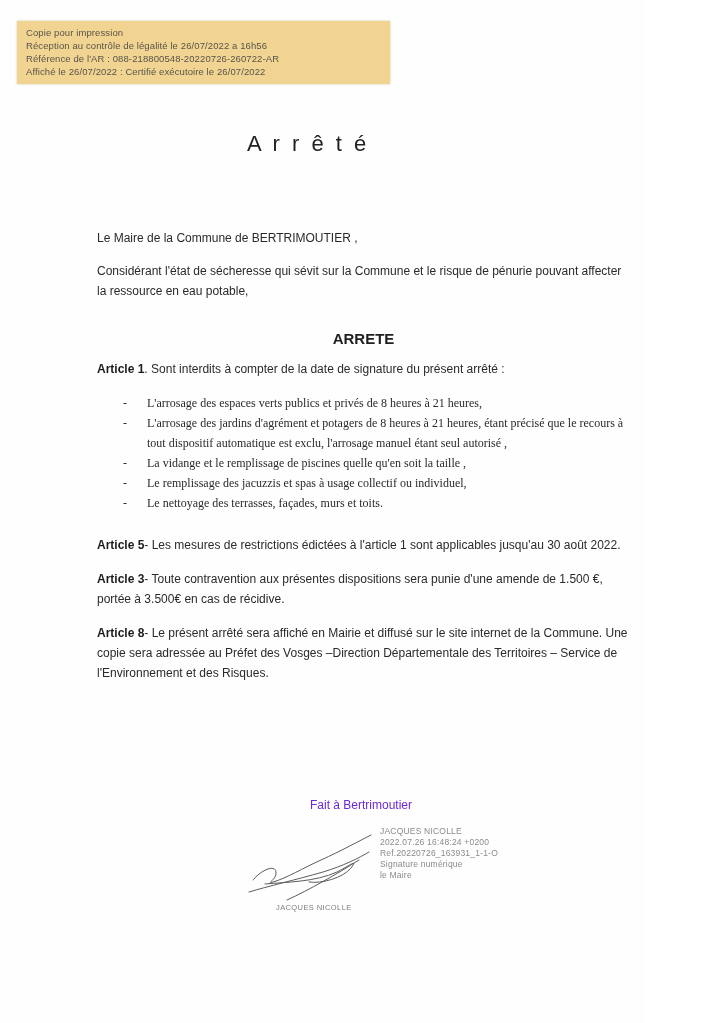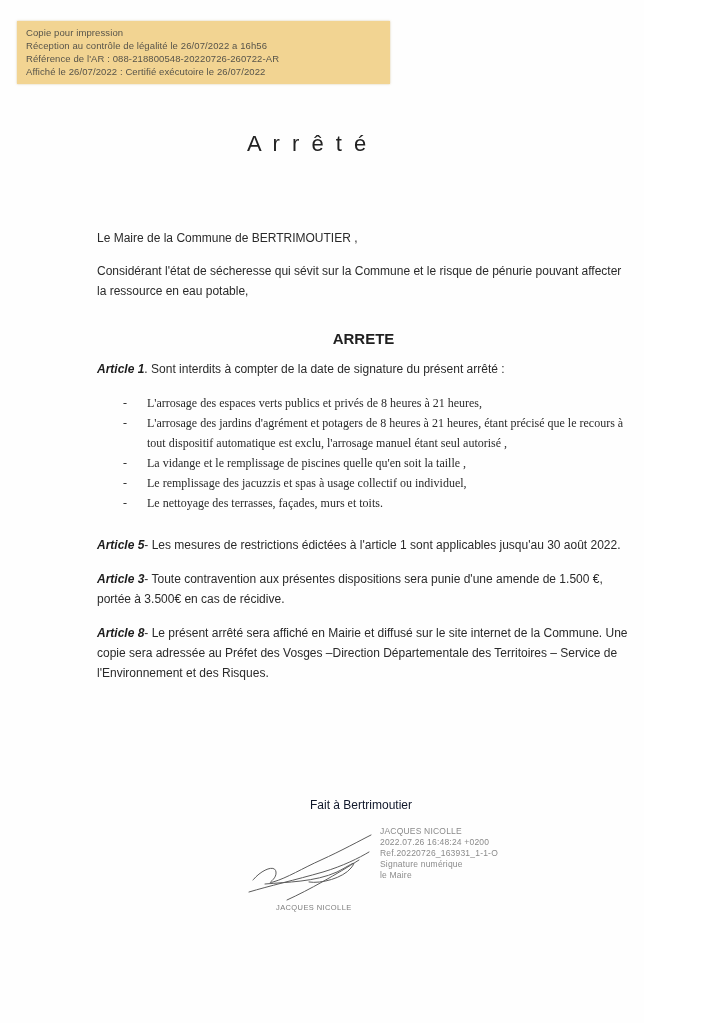--- a/index.html
+++ b/index.html
@@ -49,21 +49,21 @@
   .content p { margin:0 0 14px 0; }
   .preamble p { margin-bottom:13px; }
   .section-heading {
     text-align:center;
     font-weight:bold;
     font-size:15px;
     color:#1f1f1f;
     margin:28px 0 10px 0;
   }
   .article { margin-bottom:21px; }
-  .article b { color:#1c1c1c;font-style:italic; }
+  .article b { color:#1c1c1c; }
   .article-1 { margin-bottom:5px; }
   ul.restrictions {
     list-style:none;
     margin:0 0 22px 24px;
     font-family:Liberation Serif, serif;
   }
   ul.restrictions li {
     position:relative;
     padding-left:26px;
     margin:0;
@@ -71,21 +71,21 @@
   ul.restrictions li::before {
     content:"-";
     position:absolute;
     left:2px; top:0;
   }
   
   .fait-line {
     position:absolute;
     top:798px; left:310px;
     font-size:12px;
-    color:#0f172a;
+    color:#6d28d9;
   }
   .handwritten {
     position:absolute;
     top:828px; left:243px;
     width:135px; height:78px;
   }
   .digital-sig {
     position:absolute;
     top:826px; left:380px;
     font-size:8.5px;

